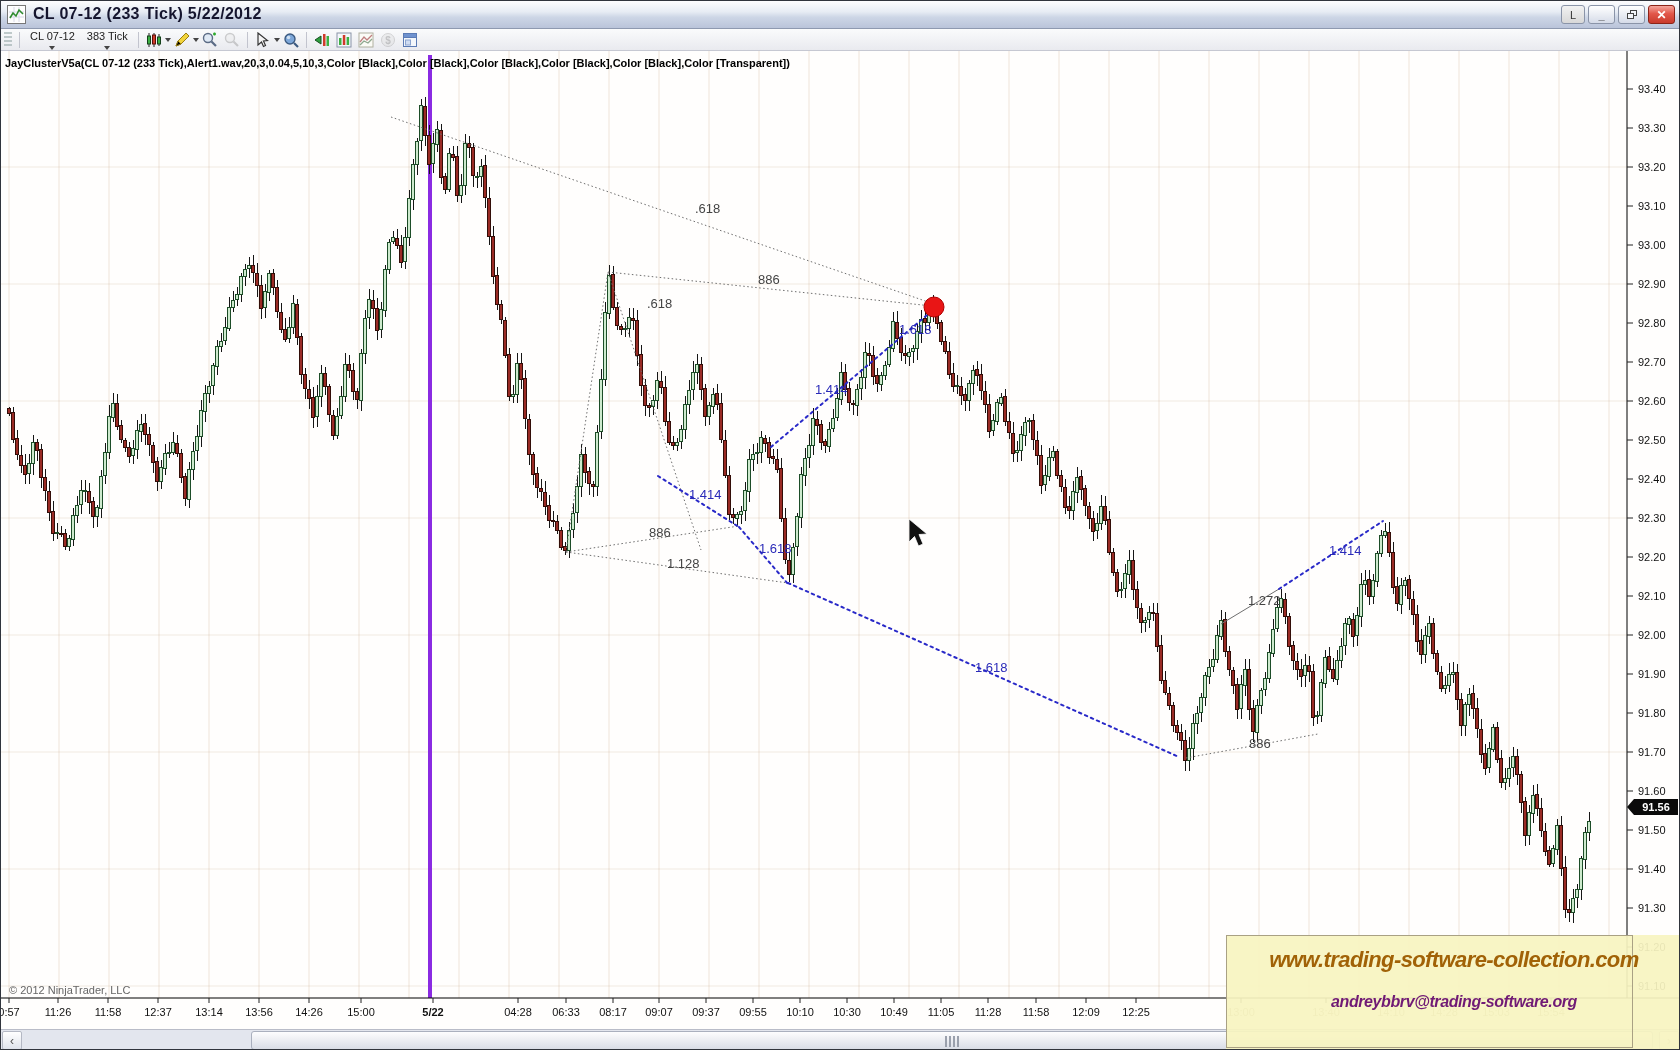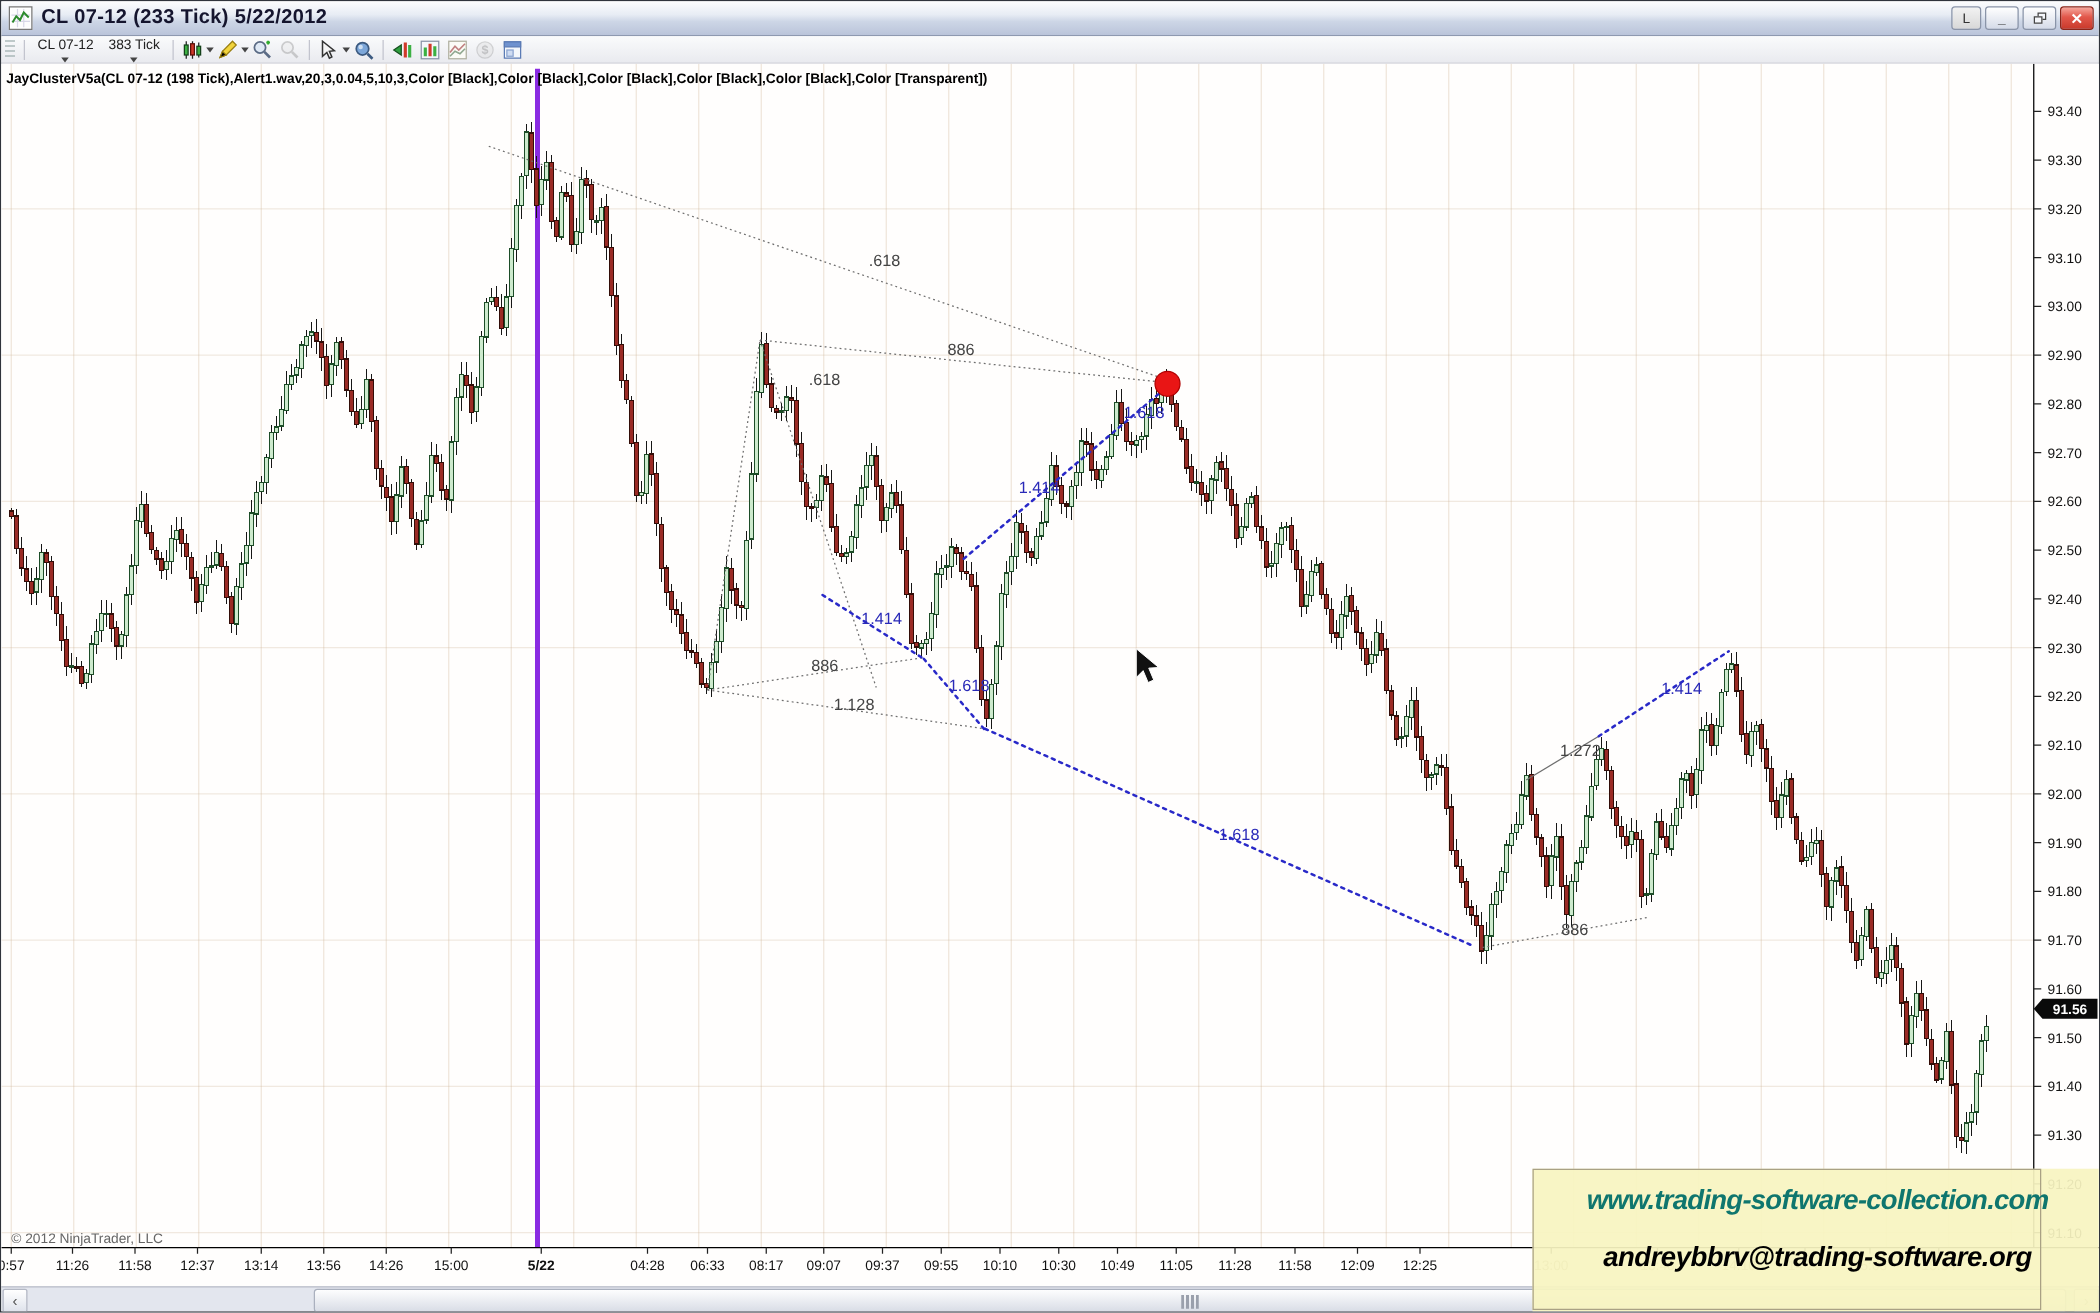--- a/index.html
+++ b/index.html
@@ -46,23 +46,23 @@
   #chart-wrap svg { position:absolute; left:0; top:0; }
   #indicator-label { position:absolute; left:4px; top:6px; font-size:11px; font-weight:bold;
     color:#000; z-index:2; white-space:nowrap; }
 
   
   .wm { position:absolute; z-index:5; }
   #wm-backdrop { left:1225px; top:884px; width:455px; height:158px;
     background:rgba(248,244,193,0.93); }
   #wm-box { left:1225px; top:884px; width:407px; height:113px; border:1px solid #a9a184; }
   #wm-line1 { left:1228px; top:896px; width:450px; text-align:center; font-size:22px;
-    font-weight:bold; font-style:italic; color:#0f766e; letter-spacing:-0.6px; white-space:nowrap; }
-  #wm-line2 { left:1228px; top:942px; width:450px; text-align:center; font-size:22px;
-    font-weight:bold; font-style:italic; color:#000000; letter-spacing:-0.4px; white-space:nowrap; }
+    font-weight:bold; font-style:italic; color:#a16207; letter-spacing:-0.6px; white-space:nowrap; }
+  #wm-line2 { left:1228px; top:942px; width:450px; text-align:center; font-size:16px;
+    font-weight:bold; font-style:italic; color:#701a75; letter-spacing:-0.4px; white-space:nowrap; }
 
   
   #scrollbar { position:absolute; left:0; top:1028px; width:1680px; height:21px;
     background:#e3e6ee; border-top:1px solid #b9bcc8; z-index:1; }
   .sb-btn { position:absolute; top:1px; width:20px; height:19px;
     background:linear-gradient(#ffffff,#dfe3ec); border:1px solid #b4b8c4; border-radius:2px;
     color:#555; font-size:12px; display:flex; align-items:center; justify-content:center; }
   #sb-left { left:1px; }
   #sb-right { right:2px; color:#aaa; }
   #sb-thumb { position:absolute; left:250px; top:1px; width:1402px; height:19px;
@@ -185,21 +185,21 @@
     <div class="tool-ico">
       <svg width="16" height="16" viewBox="0 0 16 16">
         <rect x="1.5" y="1.5" width="13" height="13" fill="#f4f7fb" stroke="#5b7bb5"></rect>
         <rect x="1.5" y="1.5" width="13" height="4" fill="#6f92cf" stroke="#5b7bb5"></rect>
         <rect x="3.5" y="8" width="5" height="5" fill="#cfdcf2" stroke="#8aa3cf"></rect>
       </svg>
     </div>
   </div>
 
   <div id="chart-wrap">
-    <div id="indicator-label">JayClusterV5a(CL 07-12 (198 Tick),Alert1.wav,20,3,0.04,5,10,3,Color [Black],Color [Black],Color [Black],Color [Black],Color [Black],Color [Transparent])</div>
+    <div id="indicator-label">JayClusterV5a(CL 07-12 (233 Tick),Alert1.wav,20,3,0.04,5,10,3,Color [Black],Color [Black],Color [Black],Color [Black],Color [Black],Color [Transparent])</div>
     <div id="svg-host">
         <svg width="1680" height="978" viewBox="0 50 1680 978" font-family="Liberation Sans, sans-serif">
        <rect x="0" y="50" width="1680" height="978" fill="#fffefd"></rect>
           <line x1="0" y1="166.0000000000011" x2="1626" y2="166.0000000000011" stroke="rgba(205,180,150,0.28)"></line>
           <line x1="0" y1="283" x2="1626" y2="283" stroke="rgba(205,180,150,0.28)"></line>
           <line x1="0" y1="400.00000000000443" x2="1626" y2="400.00000000000443" stroke="rgba(205,180,150,0.28)"></line>
           <line x1="0" y1="517.0000000000033" x2="1626" y2="517.0000000000033" stroke="rgba(205,180,150,0.28)"></line>
           <line x1="0" y1="634.0000000000023" x2="1626" y2="634.0000000000023" stroke="rgba(205,180,150,0.28)"></line>
           <line x1="0" y1="751.0000000000011" x2="1626" y2="751.0000000000011" stroke="rgba(205,180,150,0.28)"></line>
           <line x1="0" y1="868" x2="1626" y2="868" stroke="rgba(205,180,150,0.28)"></line>

